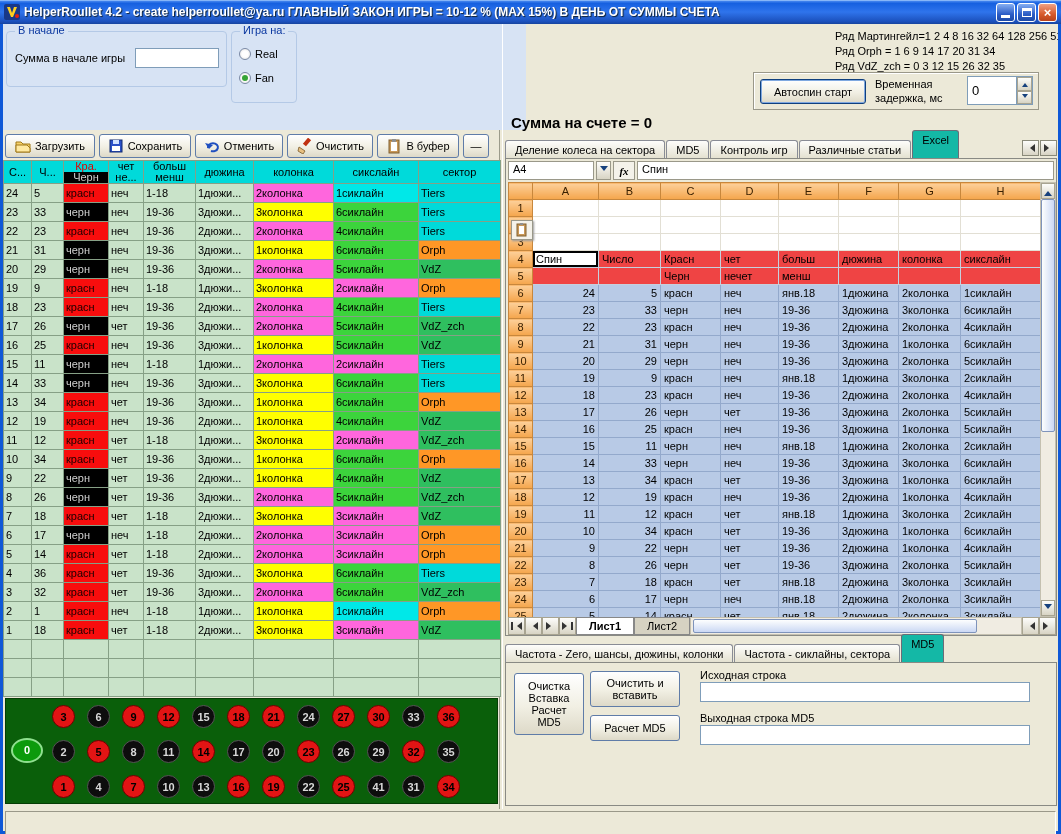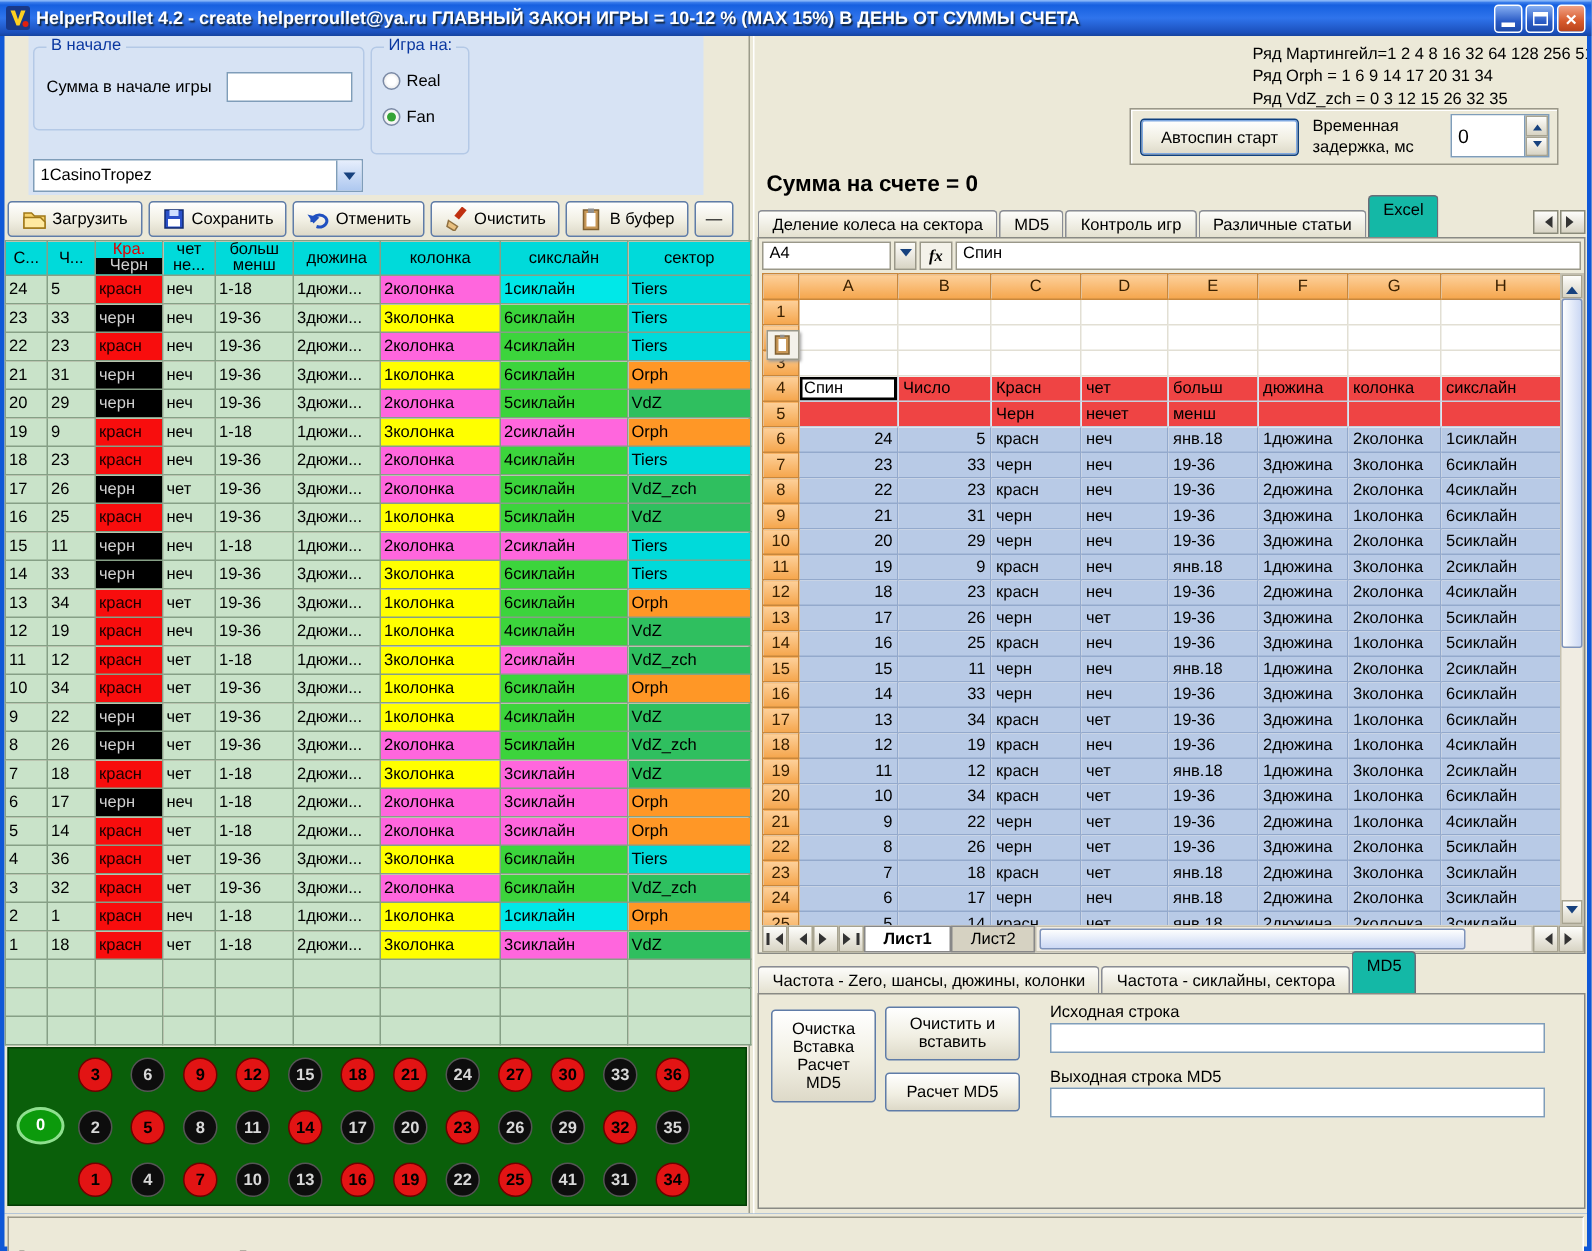--- a/index.html
+++ b/index.html
@@ -16,21 +16,21 @@
 .wbtn.close{background:linear-gradient(#f0a184,#d75a2c 60%,#b8431c)}
 .gmin{width:9px;height:3px;background:#fff;margin-top:9px}
 .gmax{width:10px;height:9px;border:1px solid #fff;border-top:3px solid #fff}
 .gx{color:#fff;font-weight:bold;font-size:13px;line-height:17px}
 
 .main{position:absolute;left:3px;right:3px;top:24px;bottom:25px;background:#ece9d8;overflow:hidden}
 .statusbar{position:absolute;left:3px;right:3px;bottom:3px;height:22px;background:#ece9d8}
 .statusfield{position:absolute;inset:2px;border:1px solid;border-color:#9a9889 #fff #fff #9a9889;padding:20px 6px;background:#ece9d8}
 
 .left-panel{position:absolute;left:0;top:0;width:497px;bottom:0;border-right:1px solid #9b9b8a}
-.topstrip{position:absolute;left:16px;top:0;width:450px;height:106px;background:#d7e3f4}
+.topstrip{position:absolute;left:0;top:0;width:523px;height:106px;background:#d7e3f4}
 .gb{position:absolute;border:1px solid #b4c9e6;border-radius:4px}
 .gbt{position:absolute;top:-8px;left:8px;background:#d7e3f4;padding:0 3px;color:#0a37a0}
 .gb1{left:3px;top:7px;width:221px;height:56px}
 .gb2{left:228px;top:7px;width:66px;height:72px}
 .lbl-sum{position:absolute;left:8px;top:20px;width:120px}
 .txt{border:1px solid #7f9db9;background:#fff;font:11px "Liberation Sans",sans-serif;padding:0 3px}
 .sumin{position:absolute;left:128px;top:16px;width:84px;height:20px}
 .radio{position:absolute;left:7px;display:flex;align-items:center;gap:4px;cursor:pointer}
 .rdot{width:12px;height:12px;border-radius:50%;border:1px solid #7b8aa5;background:radial-gradient(#fff 40%,#dcdcdc)}
 .radio.sel .rdot{position:relative}
@@ -166,26 +166,20 @@
           <div class="radio" style="top:16px">
             <div class="rdot"></div>
             <span>Real</span>
           </div>
           <div class="radio sel" style="top:40px">
             <div class="rdot"></div>
             <span>Fan</span>
           </div>
         </div>
 
-        <div class="combo">
-          <span class="cval">1CasinoTropez</span>
-          <span class="cbtn">
-              <span class="tri-d"></span>
-            </span>
-        </div>
       </div>
 
       <div class="toolbar">
         <div class="tbtn" style="width:90px">
           <svg class="icon16" width="16" height="16">
               <path d="M1 4 h5 l2 2 h7 v8 h-14 z" fill="#f7d26a" stroke="#a07818"></path>
               <path d="M1 7 h11 l3 3 v4 h-14 z" fill="#ffe9a0" stroke="#a07818"></path>
             </svg>
           <span>Загрузить</span>
         </div>

